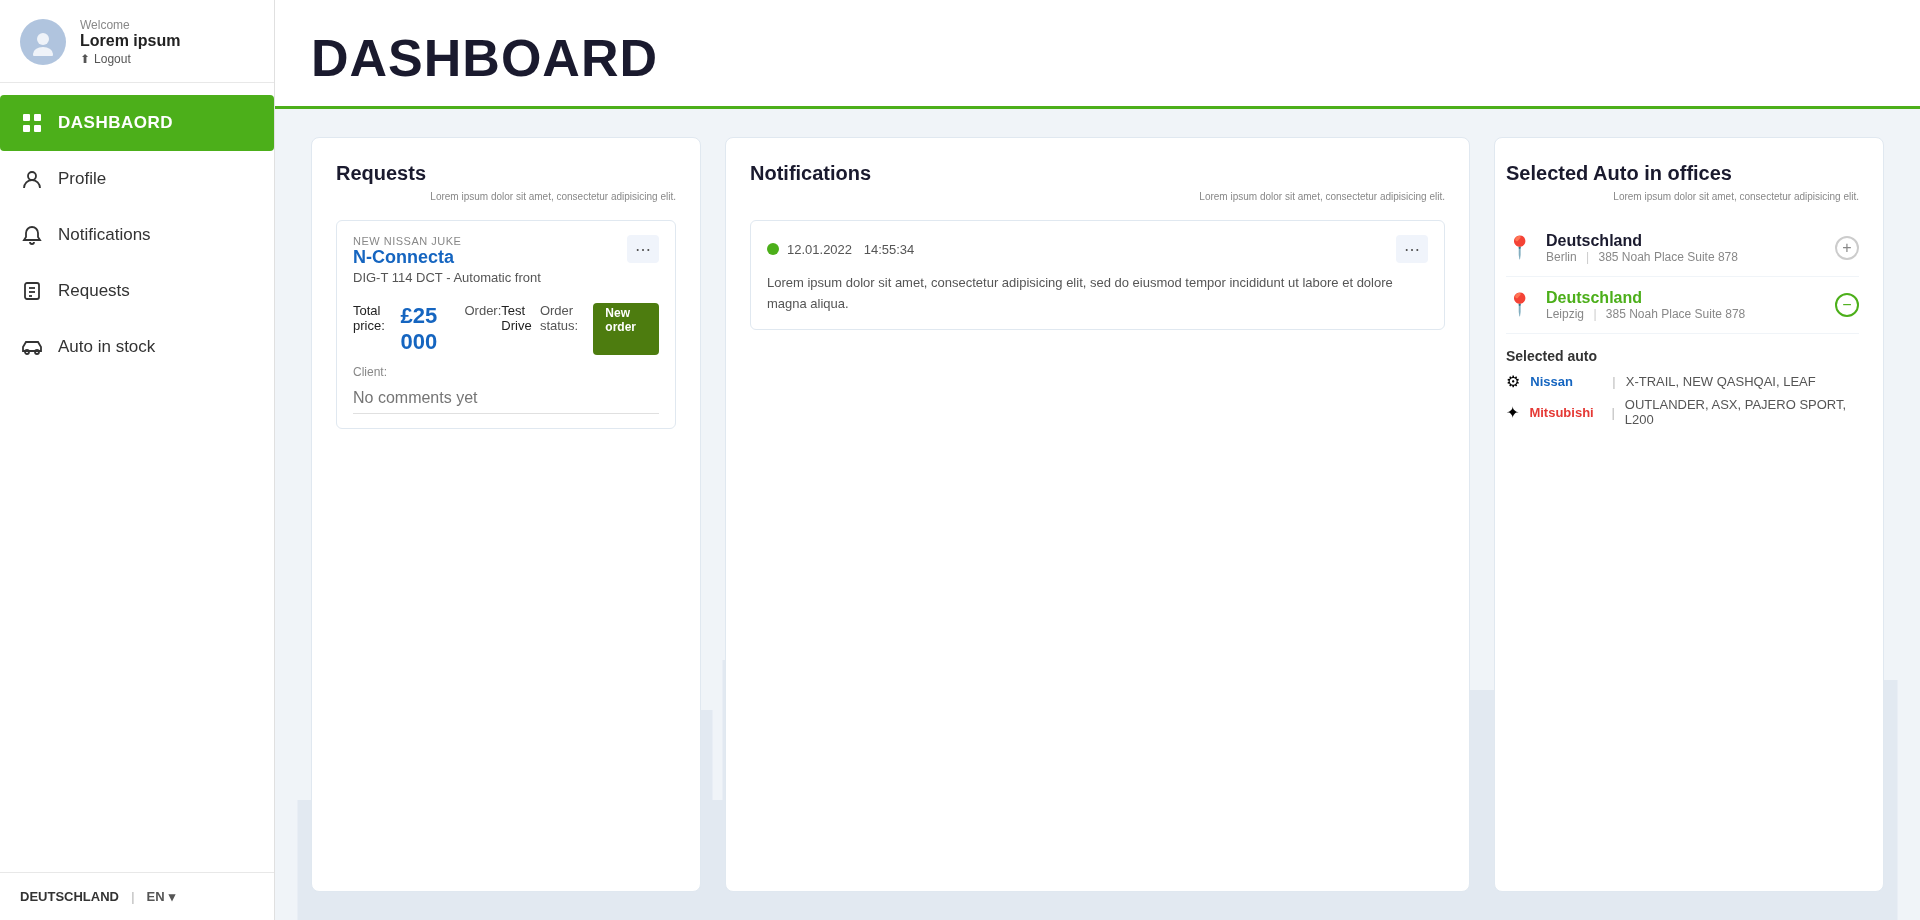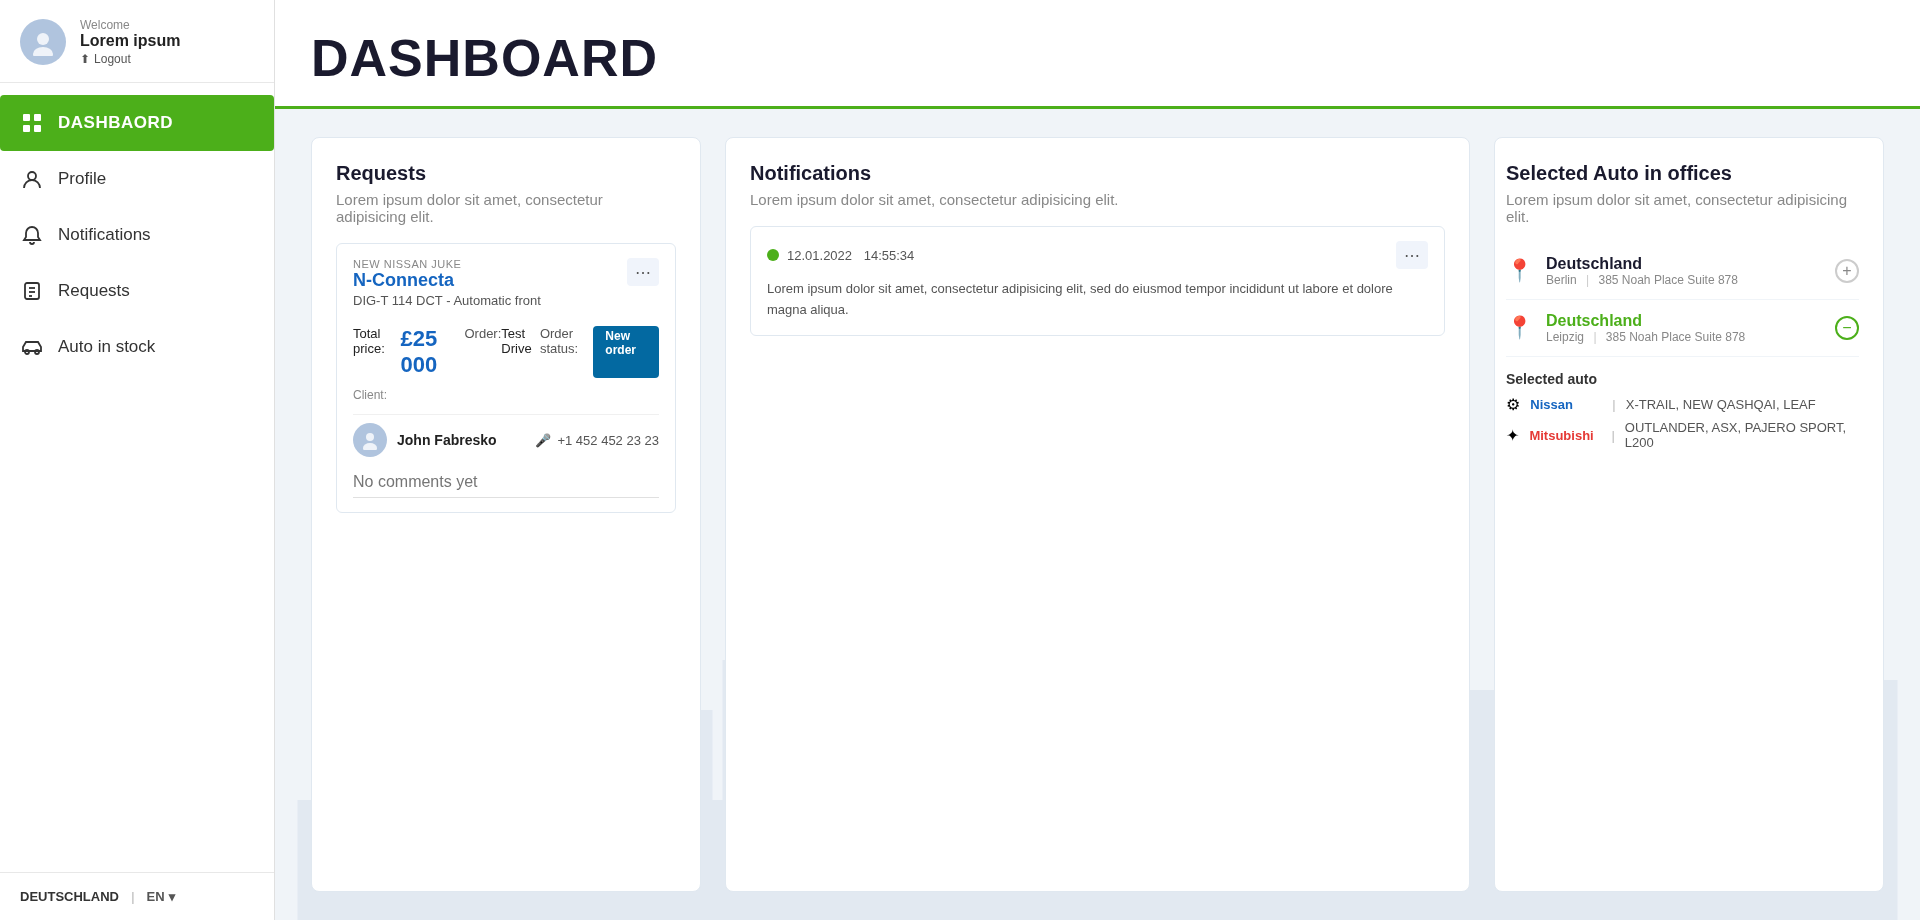--- a/index.html
+++ b/index.html
@@ -158,23 +158,24 @@
     .card-notifications { flex: 1; }
     .card-offices { width: 390px; min-width: 390px; padding-left: 11px; }
 
     .card-title {
       font-size: 20px;
       font-weight: 700;
       color: #1a1a2e;
       margin-bottom: 6px;
     }
     .card-subtitle {
-      font-size: 15px;
+      font-size: 10px;
       color: #888;
       margin-bottom: 18px;
+      text-align: right;
     }
 
     
     .request-item {
       border: 1px solid #e0e8f0;
       border-radius: 6px;
       padding: 14px 16px;
     }
     .request-item-header {
       display: flex;
@@ -224,21 +225,21 @@
       font-size: 13px;
       color: #555;
     }
     .detail-value { color: #222; font-weight: 500; }
     .price-value {
       font-size: 22px;
       font-weight: 700;
       color: #1565c0;
     }
     .badge-new {
-      background: #0369a1;
+      background: #4d7c0f;
       color: #fff;
       font-size: 12px;
       font-weight: 600;
       padding: 3px 12px;
       border-radius: 4px;
       display: inline-block;
     }
     .client-row {
       display: flex;
       align-items: center;
@@ -516,35 +517,20 @@
             <span>Order:</span>
             <span class="detail-value">Test Drive</span>
           </div>
           <div class="detail-row">
             <span>Order status:</span>
             <span class="badge-new">New order</span>
           </div>
         </div>
 
         <div style="font-size:12px;color:#888;margin-bottom:4px;">Client:</div>
-        <div class="client-row">
-          <div class="client-info">
-            <div class="client-avatar">
-              <svg width="20" height="20" viewBox="0 0 20 20" fill="none">
-                <circle cx="10" cy="7" r="4" fill="#fff" opacity="0.8"></circle>
-                <ellipse cx="10" cy="18" rx="7" ry="5" fill="#fff" opacity="0.8"></ellipse>
-              </svg>
-            </div>
-            <span class="client-name">John Fabresko</span>
-          </div>
-          <div class="client-phone">
-            <span>🎤</span>
-            <span>+1 452 452 23 23</span>
-          </div>
-        </div>
 
         <input class="comment-input" type="text" placeholder="No comments yet" style="">
       </div>
     </div>
 
     <div class="card card-notifications">
       <div class="card-title">Notifications</div>
       <div class="card-subtitle">Lorem ipsum dolor sit amet, consectetur adipisicing elit.</div>
 
       <div class="notif-item">

